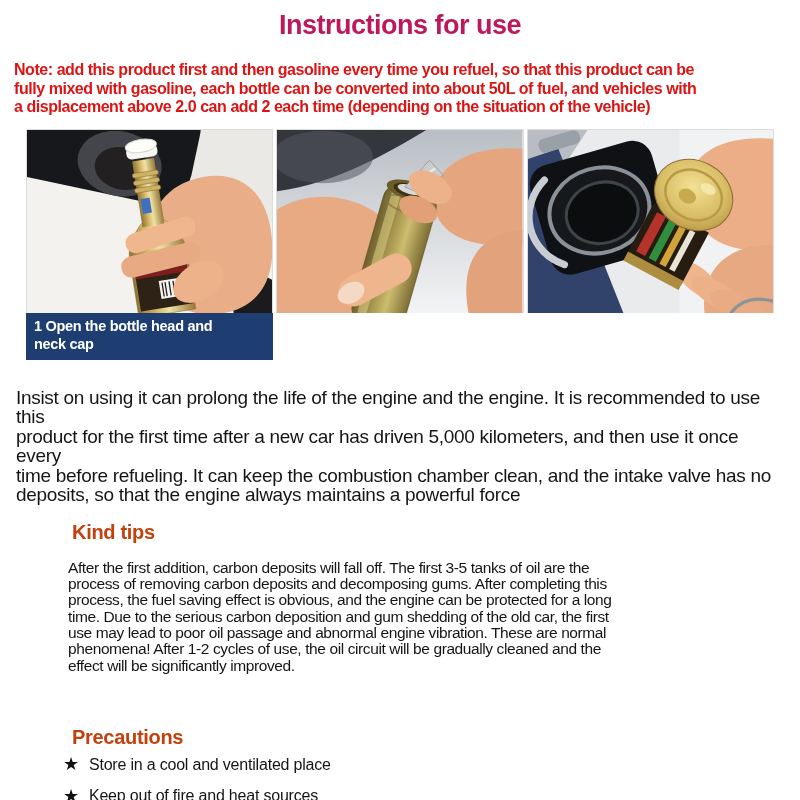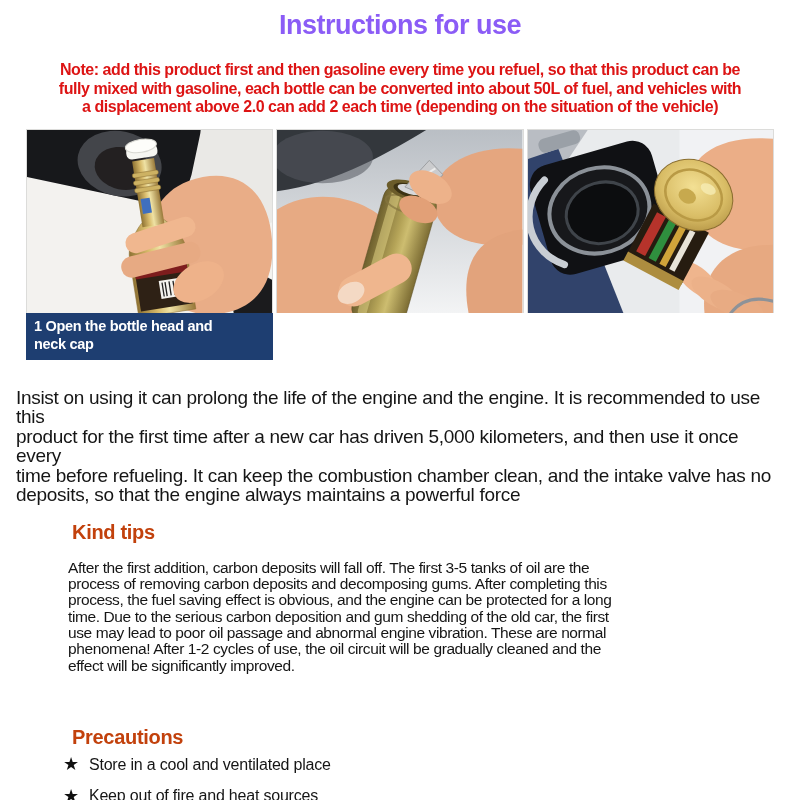--- a/index.html
+++ b/index.html
@@ -5,25 +5,25 @@
   * { box-sizing: border-box; }
   html,body { margin:0; padding:0; }
   body {
     width:800px; height:800px; background:#ffffff; overflow:hidden;
     font-family:"Liberation Sans", sans-serif; color:#151515;
   }
   .sheet { width:800px; height:800px; position:relative; }
 
   .title {
     margin:10px 0 0; text-align:center;
-    font-size:27px; font-weight:bold; color:#8b5cf6; letter-spacing:-0.5px;
+    font-size:27px; font-weight:bold; color:#be185d; letter-spacing:-0.5px;
   }
   .note {
     margin:20px 14px 0; font-size:16px; font-weight:bold; color:#dd1414;
-    line-height:1.16; letter-spacing:-0.45px; white-space:pre-line;text-align:center;
+    line-height:1.16; letter-spacing:-0.45px; white-space:pre-line;
   }
 
   .steps { display:flex; gap:3px; margin:12px 26px 0; }
   .step  { flex:1 1 0; display:flex; flex-direction:column; margin:0; min-width:0; }
   .photo {
     height:184px; position:relative; overflow:hidden;
     border:1px solid #dcdcda; border-bottom:none; background:#eef0f1;
   }
   .photo svg { display:block; width:100%; height:100%; }
   .cap {

